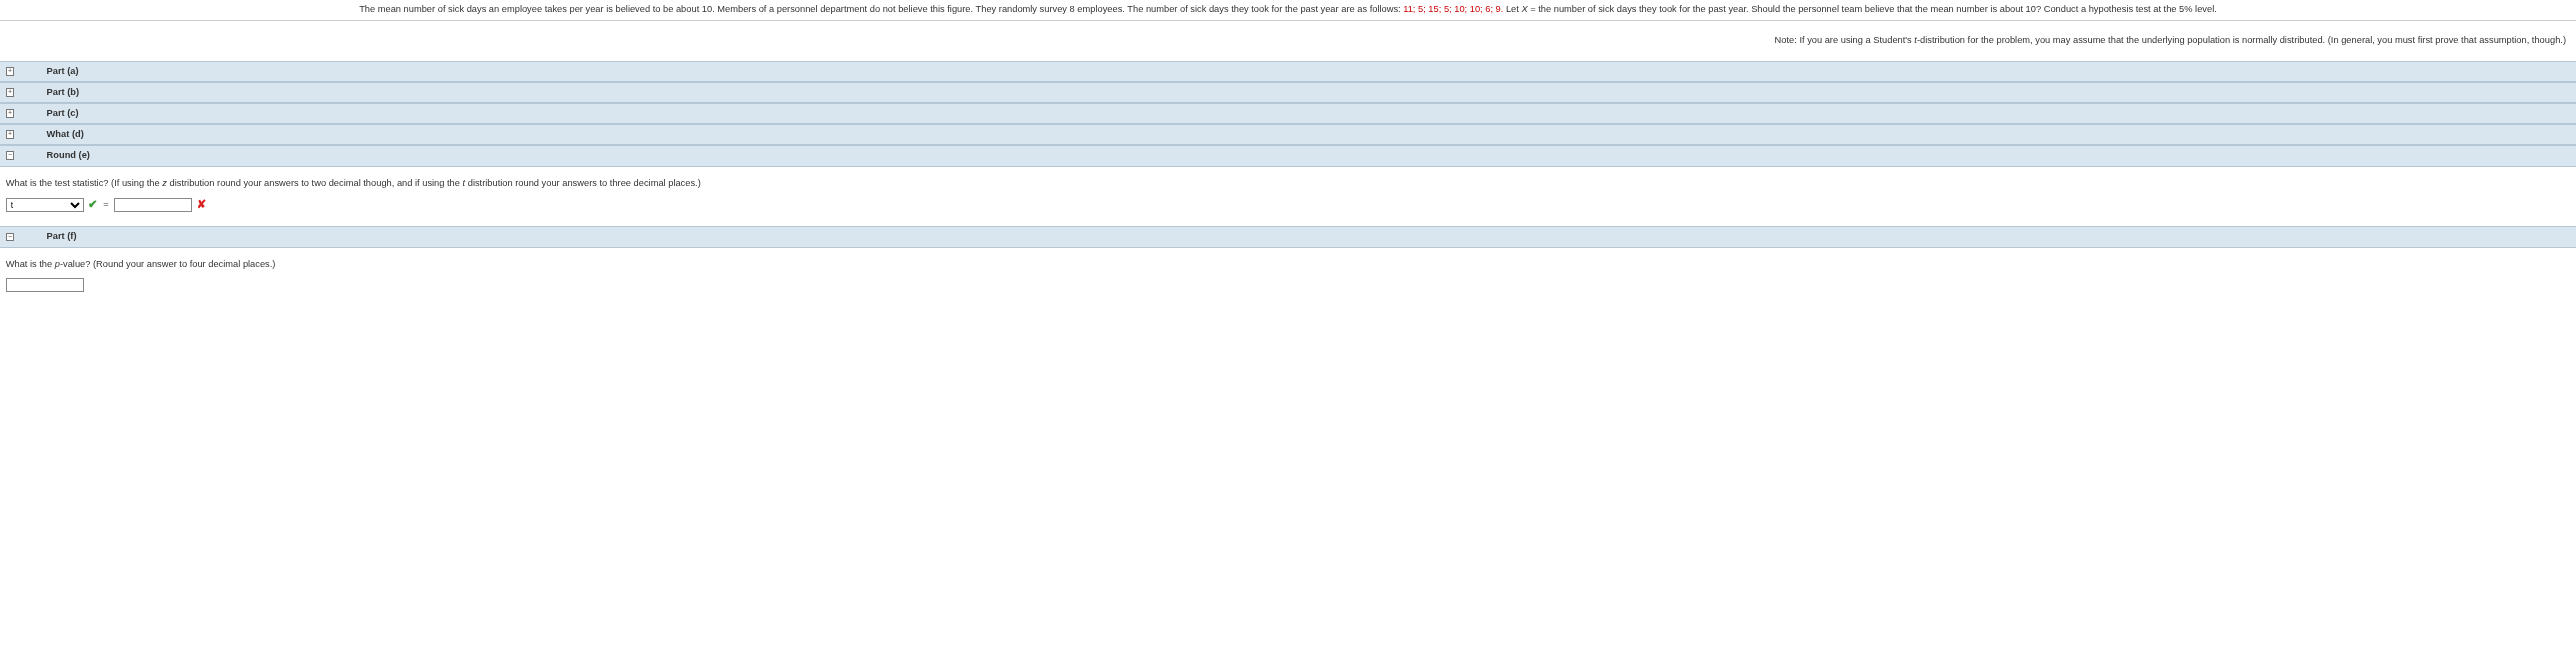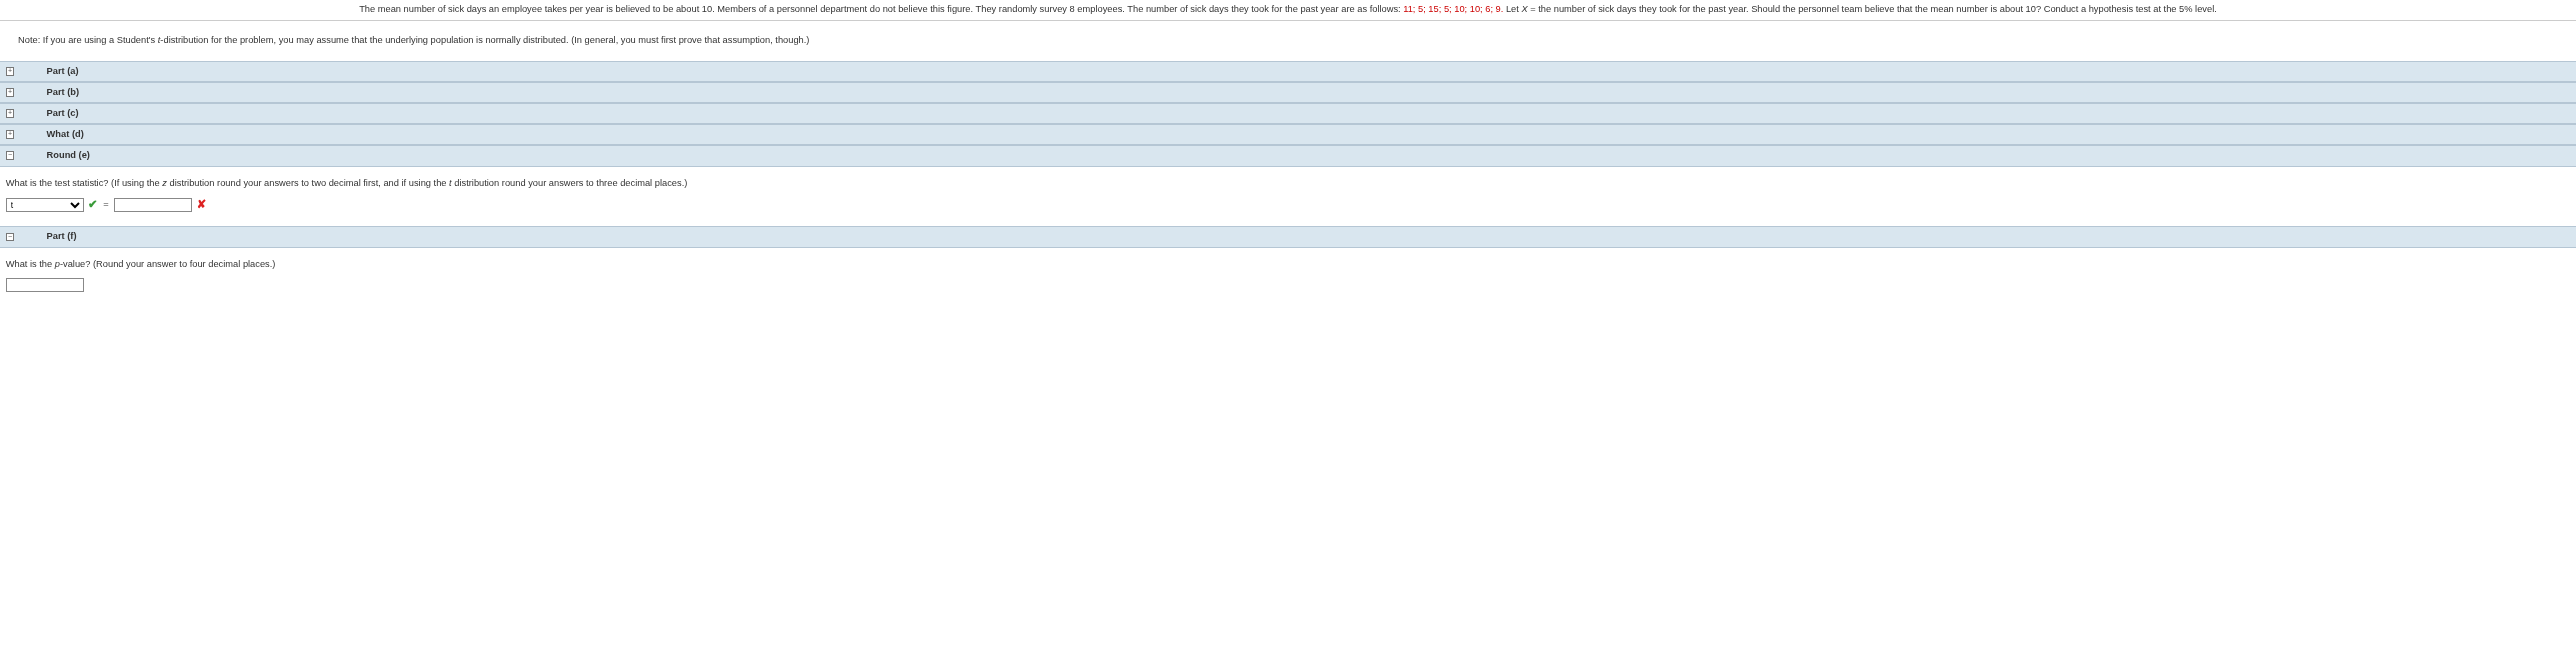--- a/index.html
+++ b/index.html
@@ -11,21 +11,22 @@
     line-height: 1.5;
   }
   .problem-text {
     padding: 2.9px 4.3px;
     border-bottom: 0.7px solid #ccc;
     text-align: center;
   }
   .problem-text .data-values { color: #c00; }
   .problem-text .var-x { font-style: italic; }
   .note-text {
-    padding: 13px 18px;
+    padding: 13px 10px;
+    text-align: right;
   }
   .note-text .ital { font-style: italic; }
   .part-header {
     background: #d9e6ef;
     border-top: 0.7px solid #b5c6d4;
     border-bottom: 0.7px solid #b5c6d4;
     padding: 2.9px 5.7px;
     display: flex;
     align-items: center;
     gap: 4.3px;
@@ -113,21 +114,21 @@
   <span class="expand-icon">+</span>
   <span class="part-label">What (d)</span>
 </div>
 <div class="part-header">
   <span class="expand-icon">−</span>
   <span class="part-label">Round (e)</span>
 </div>
 
 <div class="part-body">
   <div class="q-text">
-    <span>What is the test statistic? (If using the </span><span class="ital">z</span><span> distribution round your answers to two decimal first, and if using the </span><span class="ital">t</span><span> distribution round your answers to three decimal places.)</span>
+    <span>What is the test statistic? (If using the </span><span class="ital">z</span><span> distribution round your answers to two decimal though, and if using the </span><span class="ital">t</span><span> distribution round your answers to three decimal places.)</span>
   </div>
   <div class="control-row">
     <select class="dist-select">
       <option>t</option>
     </select>
     <span class="check-icon">✔</span>
     <span class="eq">=</span>
     <input class="num-input" type="text" value="" style="">
     <span class="x-icon">✘</span>
   </div>

